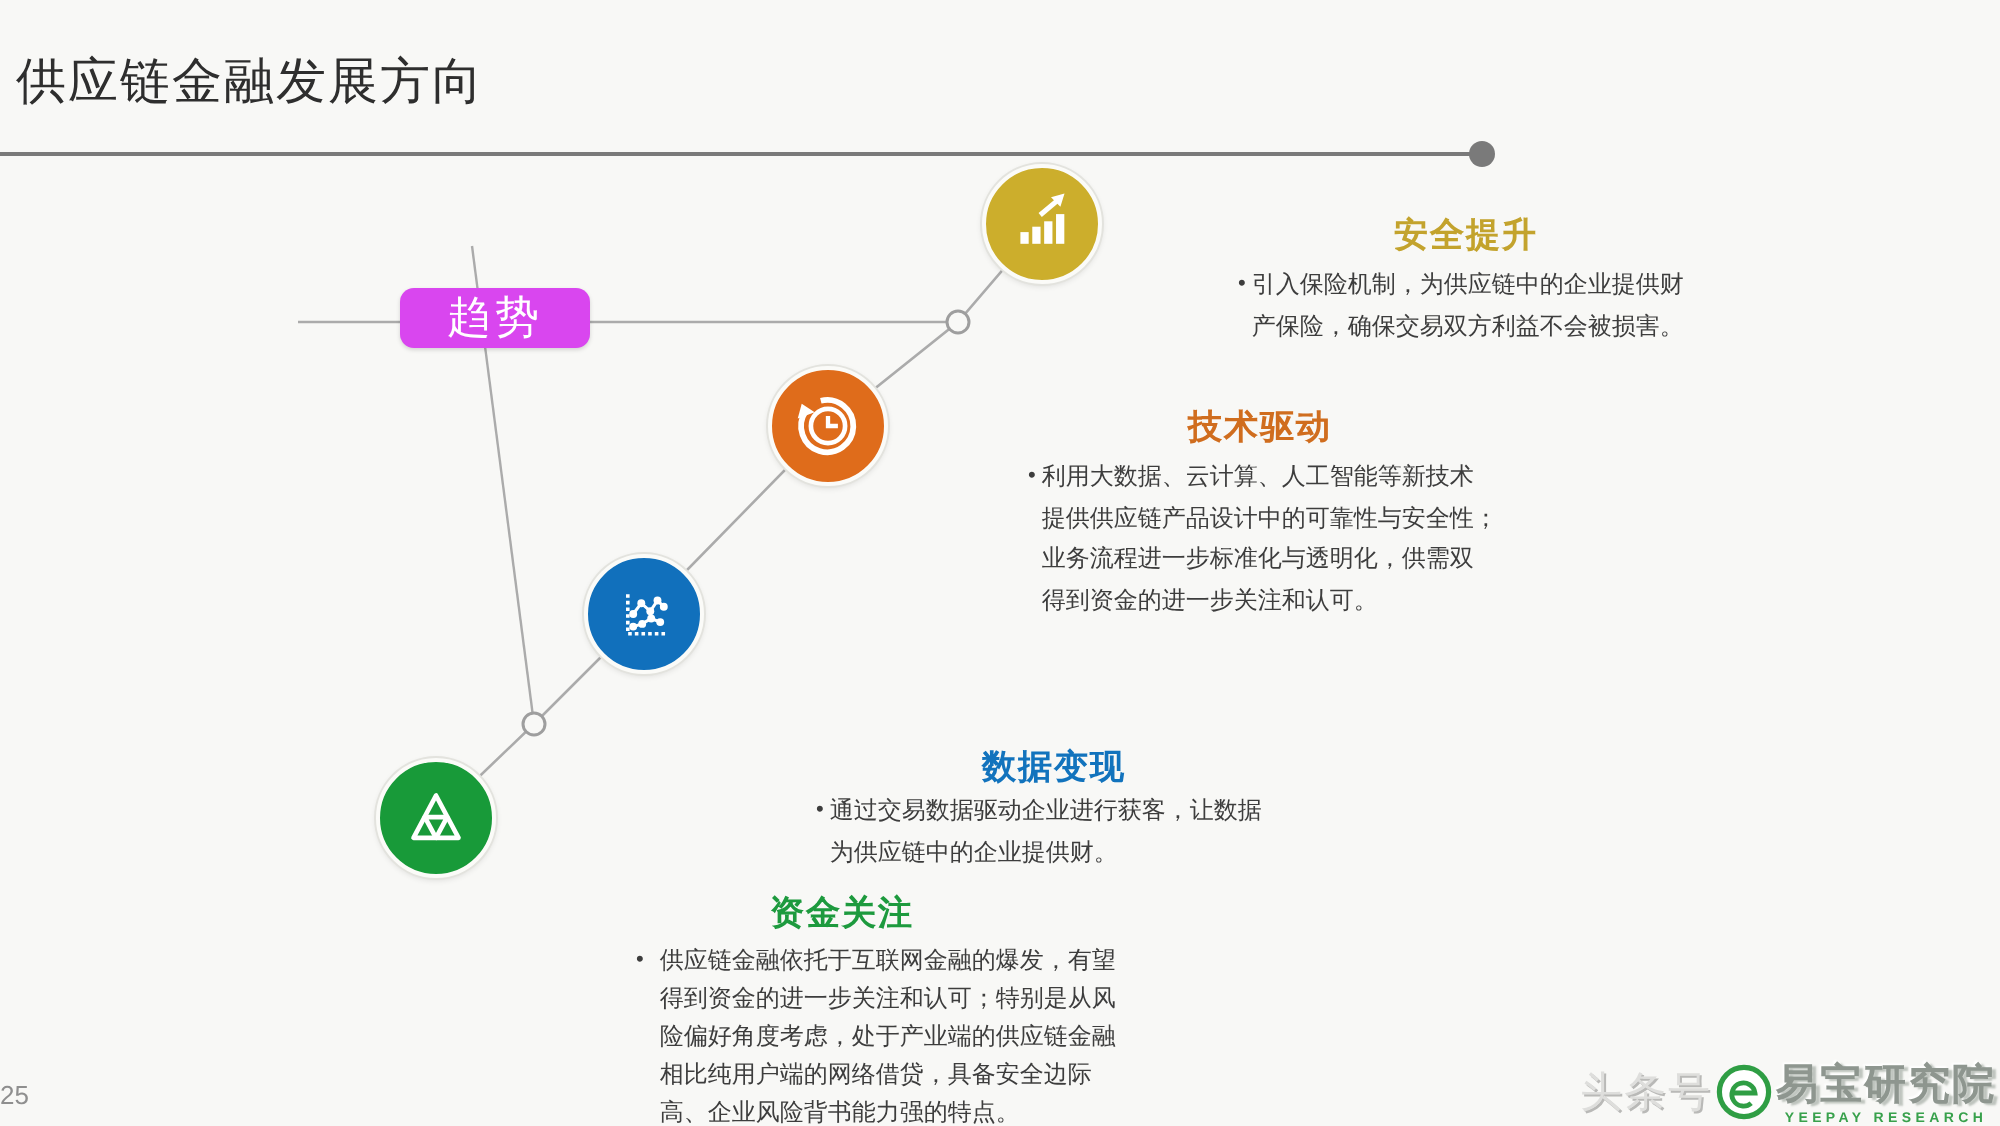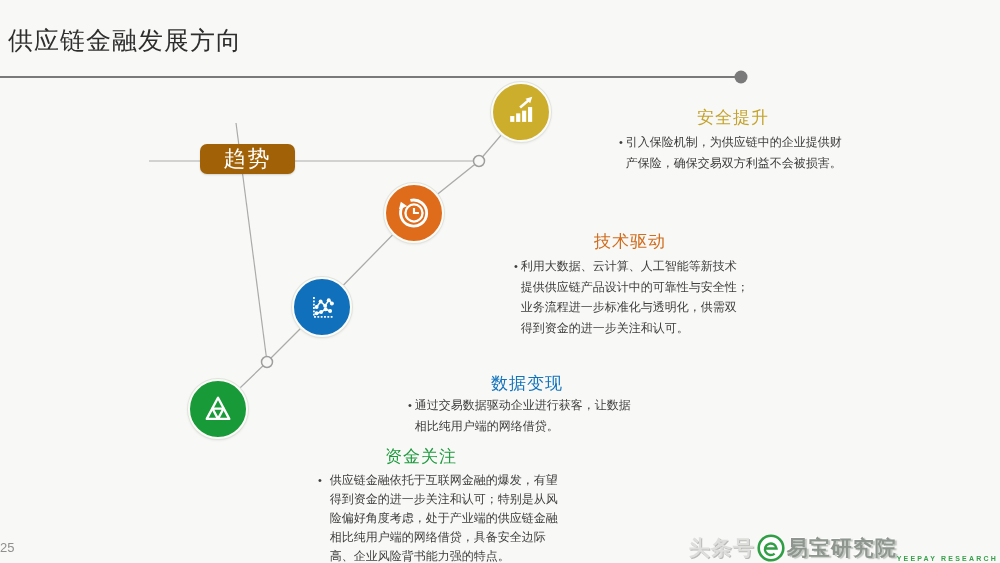--- a/index.html
+++ b/index.html
@@ -11,66 +11,66 @@
   .title{
     position:absolute;left:8px;top:24px;font-size:25px;letter-spacing:1px;
     color:#2e2e2e;font-weight:500;
   }
   .header-rule{position:absolute;left:0;top:0;}
   
   .lines-layer{position:absolute;left:0;top:0;z-index:1;}
   
   .trend-label{
     position:absolute;left:200px;top:144px;width:95px;height:30px;z-index:3;
-    background:#a16207;border-radius:7px;color:#fff;font-size:22px;font-weight:500;
+    background:#d946ef;border-radius:7px;color:#fff;font-size:22px;font-weight:500;
     display:flex;align-items:center;justify-content:center;letter-spacing:2px;
     box-shadow:0 1px 2px rgba(0,0,0,.15);
   }
   
   .milestone{
     position:absolute;width:56px;height:56px;border-radius:50%;z-index:2;
     border:2px solid #fbfbf8;box-shadow:0 0 0 1px #e3e3de,0 1px 3px rgba(0,0,0,.12);
     display:flex;align-items:center;justify-content:center;
   }
   .milestone.gold{background:#ccae2c;left:491px;top:82px;}
   .milestone.orange{background:#df6c1b;left:384px;top:183px;}
   .milestone.blue{background:#1170bc;left:292px;top:277px;}
   .milestone.green{background:#189a39;left:188px;top:379px;}
   
   .section{position:absolute;z-index:2;}
-  .sec-head{font-size:17px;font-weight:normal;text-align:center;height:22px;letter-spacing:1px;}
+  .sec-head{font-size:17px;font-weight:bold;text-align:center;height:22px;letter-spacing:1px;}
   .sec-body{display:flex;margin-top:4px;color:#3d3d3d;font-size:12px;line-height:20.5px;}
   .sec-body .bullet{flex:0 0 auto;margin-right:3px;font-size:11px;}
   .sec-body .body-text{white-space:pre;}
   .section.security{left:619px;top:106px;}
   .section.security .sec-head{width:228px;color:#c3a32d;}
-  .section.technology{left:514px;top:202px;margin-top:28px;}
+  .section.technology{left:514px;top:202px;}
   .section.technology .sec-head{width:232px;color:#d06d1e;}
   .section.data{left:408px;top:324px;}
   .section.data .sec-head{width:238px;color:#1273bd;margin-top:48px;}
   .section.data .sec-body{margin-top:1px;}
   .section.capital{left:318px;top:445px;}
   .section.capital .sec-head{width:206px;color:#1d9a3e;}
   .section.capital .sec-body{line-height:19px;}
   .section.capital .sec-body .bullet{margin-right:8px;}
   
   .page-number{
     position:absolute;left:0;right:0;bottom:8px;text-align:left;
     font-size:13px;color:#8f8f8f;z-index:2;
   }
   .watermark{
     position:absolute;right:2px;bottom:0px;z-index:2;
     display:flex;align-items:center;
   }
   .wm-prefix{
-    font-size:21px;font-weight:bold;color:#dededc;letter-spacing:1px;
+    font-size:21px;font-weight:normal;color:#dededc;letter-spacing:1px;
     text-shadow:1px 1px 0 #b9b9b7;
   }
   .wm-logo{margin:0 1px;}
-  .wm-brand{display:flex;flex-direction:row;align-items:flex-end;}
+  .wm-brand{display:flex;flex-direction:column;align-items:center;}
   .wm-name{
     font-size:21px;font-weight:bold;color:#8e968f;letter-spacing:1px;
     text-shadow:2px 1px 1px rgba(170,178,170,.75),-1px -1px 1px rgba(255,255,255,.9);
   }
   .wm-caption{
     font-size:7px;font-weight:bold;color:#38a14c;letter-spacing:2.2px;margin-top:0px;
   }
 </style>
 </head>
 <body>
@@ -162,21 +162,21 @@
 业务流程进一步标准化与透明化，供需双
 得到资金的进一步关注和认可。</div>
     </div>
   </div>
 
   <div class="section data">
     <div class="sec-head">数据变现</div>
     <div class="sec-body">
       <span class="bullet">•</span>
       <div class="body-text">通过交易数据驱动企业进行获客，让数据
-相比纯用户端的网络借贷。</div>
+为供应链中的企业提供财。</div>
     </div>
   </div>
 
   <div class="section capital">
     <div class="sec-head">资金关注</div>
     <div class="sec-body">
       <span class="bullet">•</span>
       <div class="body-text">供应链金融依托于互联网金融的爆发，有望
 得到资金的进一步关注和认可；特别是从风
 险偏好角度考虑，处于产业端的供应链金融

